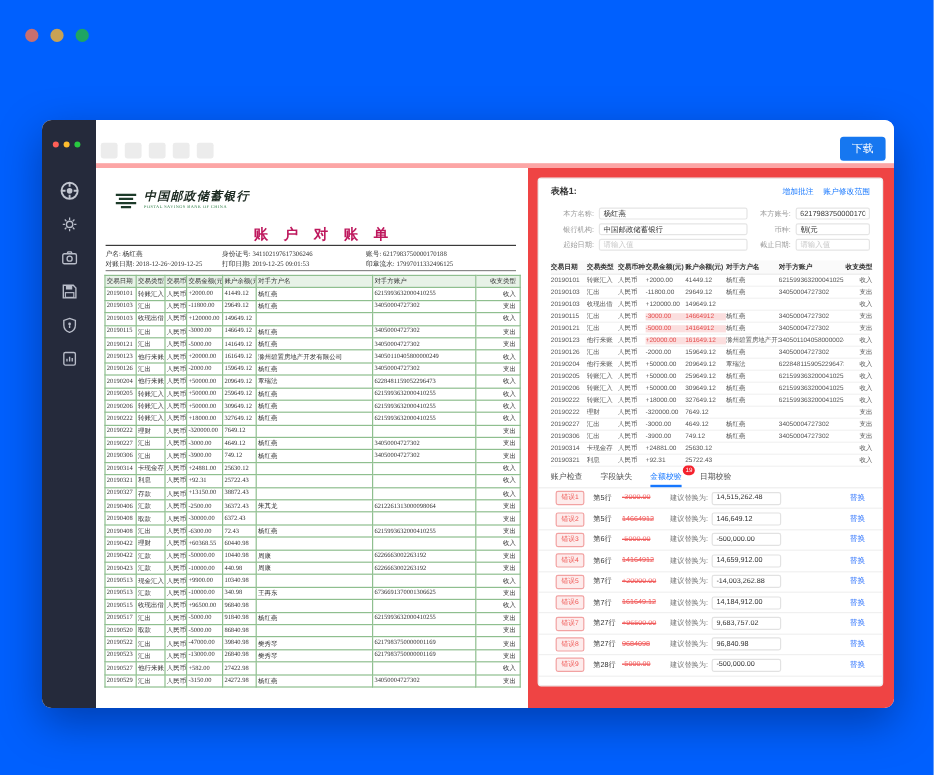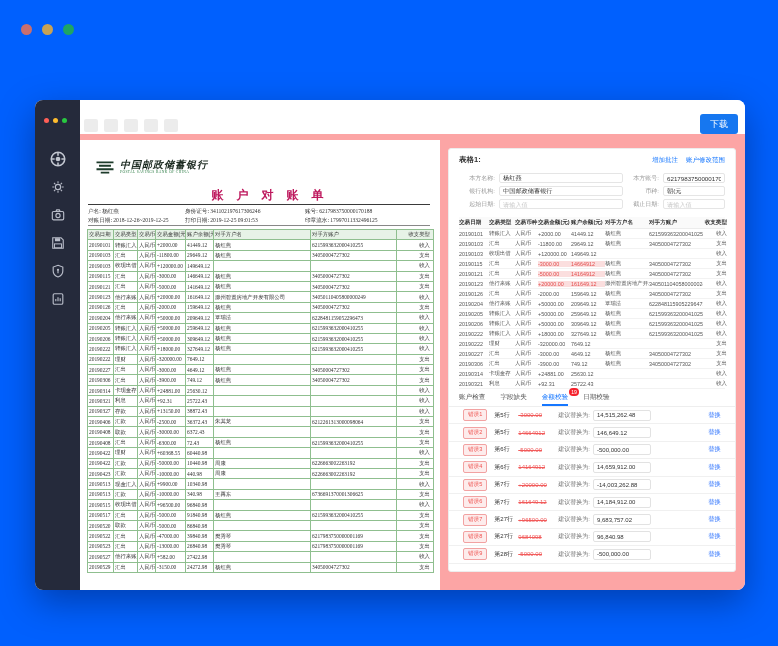--- a/index.html
+++ b/index.html
@@ -19,21 +19,21 @@
   .sidebar { position:absolute; left:0; top:0; width:45px; height:100%; background:#252a3b; }
   .side-dots { position:absolute; left:9px; top:18px; display:flex; gap:4px; }
   .side-dots span { width:5px; height:5px; border-radius:50%; display:inline-block; }
   .sd-r{background:#ff5f57;} .sd-y{background:#febc2e;} .sd-g{background:#28c840;}
   .side-icons { position:absolute; top:50px; left:0; width:45px; display:flex; flex-direction:column; align-items:center; }
   .side-icon { width:14px; height:14px; margin-bottom:14px; cursor:pointer; }
   .side-icon.big { width:18px; height:18px; margin-bottom:12px; }
   .side-icon svg { width:100%; height:100%; display:block; }
 
   
-  .topbar { position:absolute; left:45px; right:0; top:0; height:40px; background:#fff; border-bottom:6px solid #fca5a5; }
+  .topbar { position:absolute; left:45px; right:0; top:0; height:40px; background:#fff; border-bottom:4px solid #fca5a5; }
   .skeletons { position:absolute; left:4px; top:19px; display:flex; gap:6px; }
   .skeletons span { width:14px; height:13px; background:#ececec; border-radius:2px; display:inline-block; }
   .dl-btn { position:absolute; right:7px; top:14px; height:20px; padding:0 10px; background:#1677f0; color:#fff;
             border:none; border-radius:3px; font-size:9px; font-family:inherit; cursor:pointer; }
 
   
   .doc { position:absolute; left:45px; top:40px; width:360px; bottom:0; background:#fff; overflow:hidden;
          font-family:"Liberation Serif","DejaVu Serif",serif; color:#333; }
   .bank-row { position:absolute; left:14px; top:19px; display:flex; align-items:flex-start; gap:4px; }
   .bank-emblem svg { width:22px; height:17px; }
@@ -48,21 +48,21 @@
   .fi.c1{left:0;} .fi.c2{left:97px;} .fi.c3{left:217px;}
 
   table.doctab { position:absolute; left:7px; top:89px; width:346px; border-collapse:collapse; table-layout:fixed;
                  font-size:5.4px; color:#333; font-family:"Liberation Serif","DejaVu Serif",serif; }
   table.doctab th, table.doctab td { border:1px solid #8fbf8f; padding:0 1px; height:10.4px; overflow:hidden;
                  white-space:nowrap; font-weight:normal; text-align:left; }
   table.doctab th { background:#e7f2e7; }
   table.doctab td.last, table.doctab th.last { text-align:right; padding-right:3px; }
 
   
-  .panel { position:absolute; left:405px; right:0; top:40px; bottom:0; background:#fca5a5; }
+  .panel { position:absolute; left:405px; right:0; top:40px; bottom:0; background:#ef4444; }
   .card { position:absolute; left:8px; top:8px; width:288px; height:424px; background:#fff; border-radius:3px;
           border:1px solid #ededed; }
   .card-head { height:22px; display:flex; align-items:center; padding:0 10px; }
   .card-title { font-size:7.5px; font-weight:bold; color:#333; }
   .links { margin-left:auto; display:flex; gap:8px; }
   .links a { font-size:6.5px; color:#1677ff; cursor:pointer; text-decoration:none; }
 
   .form { padding:2px 10px 4px; display:grid; grid-template-columns:36px 124px 32px auto; column-gap:4px; row-gap:3px; align-items:center; }
   .form label { font-size:6px; color:#9a9a9a; text-align:right; white-space:nowrap; }
   .form input { height:10px; border:1px solid #e5e5e5; border-radius:2px; background:#fff; font-size:6.2px;

